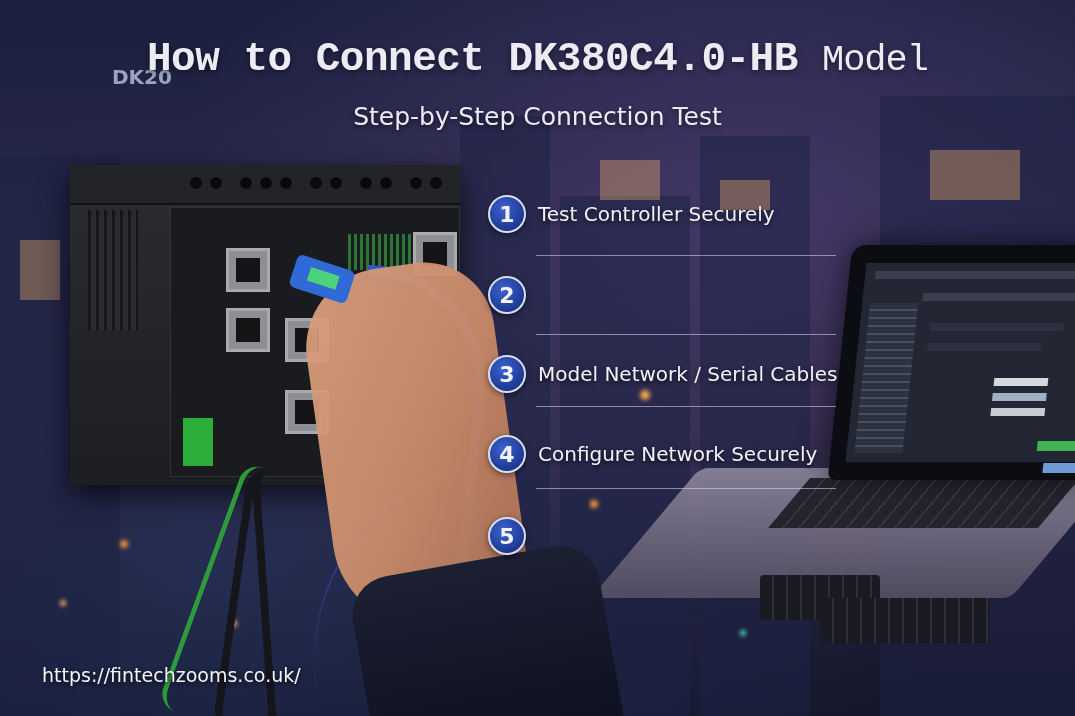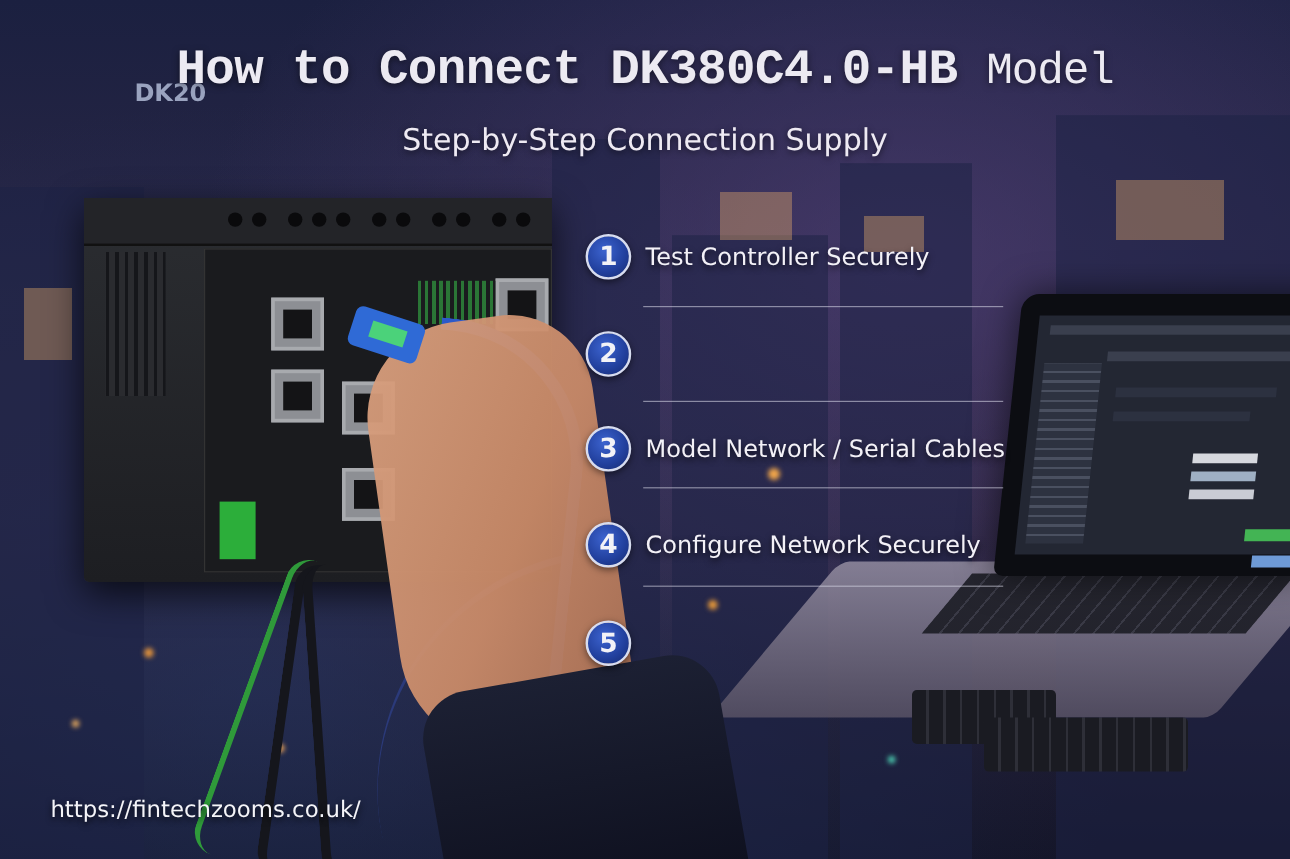--- a/index.html
+++ b/index.html
@@ -159,21 +159,21 @@
   <div class="blue-cable"></div>
   <div class="hand"></div>
   <div class="sleeve"></div>
   <div class="plug"></div>
 </div>
 
 <h1 class="title">
   <span>How to Connect DK380C4.0-HB</span>
   <span class="thin">Model</span>
 </h1>
-<div class="subtitle">Step-by-Step Connection Supply</div>
+<div class="subtitle">Step-by-Step Connection Test</div>
 
 <div class="steps">
   <div class="step" style="top:0px;">
     <div class="badge">1</div>
     <div class="step-label">Test Controller Securely</div>
   </div>
   <div class="divider" style="top:61px;"></div>
   <div class="step" style="top:81px;">
     <div class="badge">2</div>
   </div>

